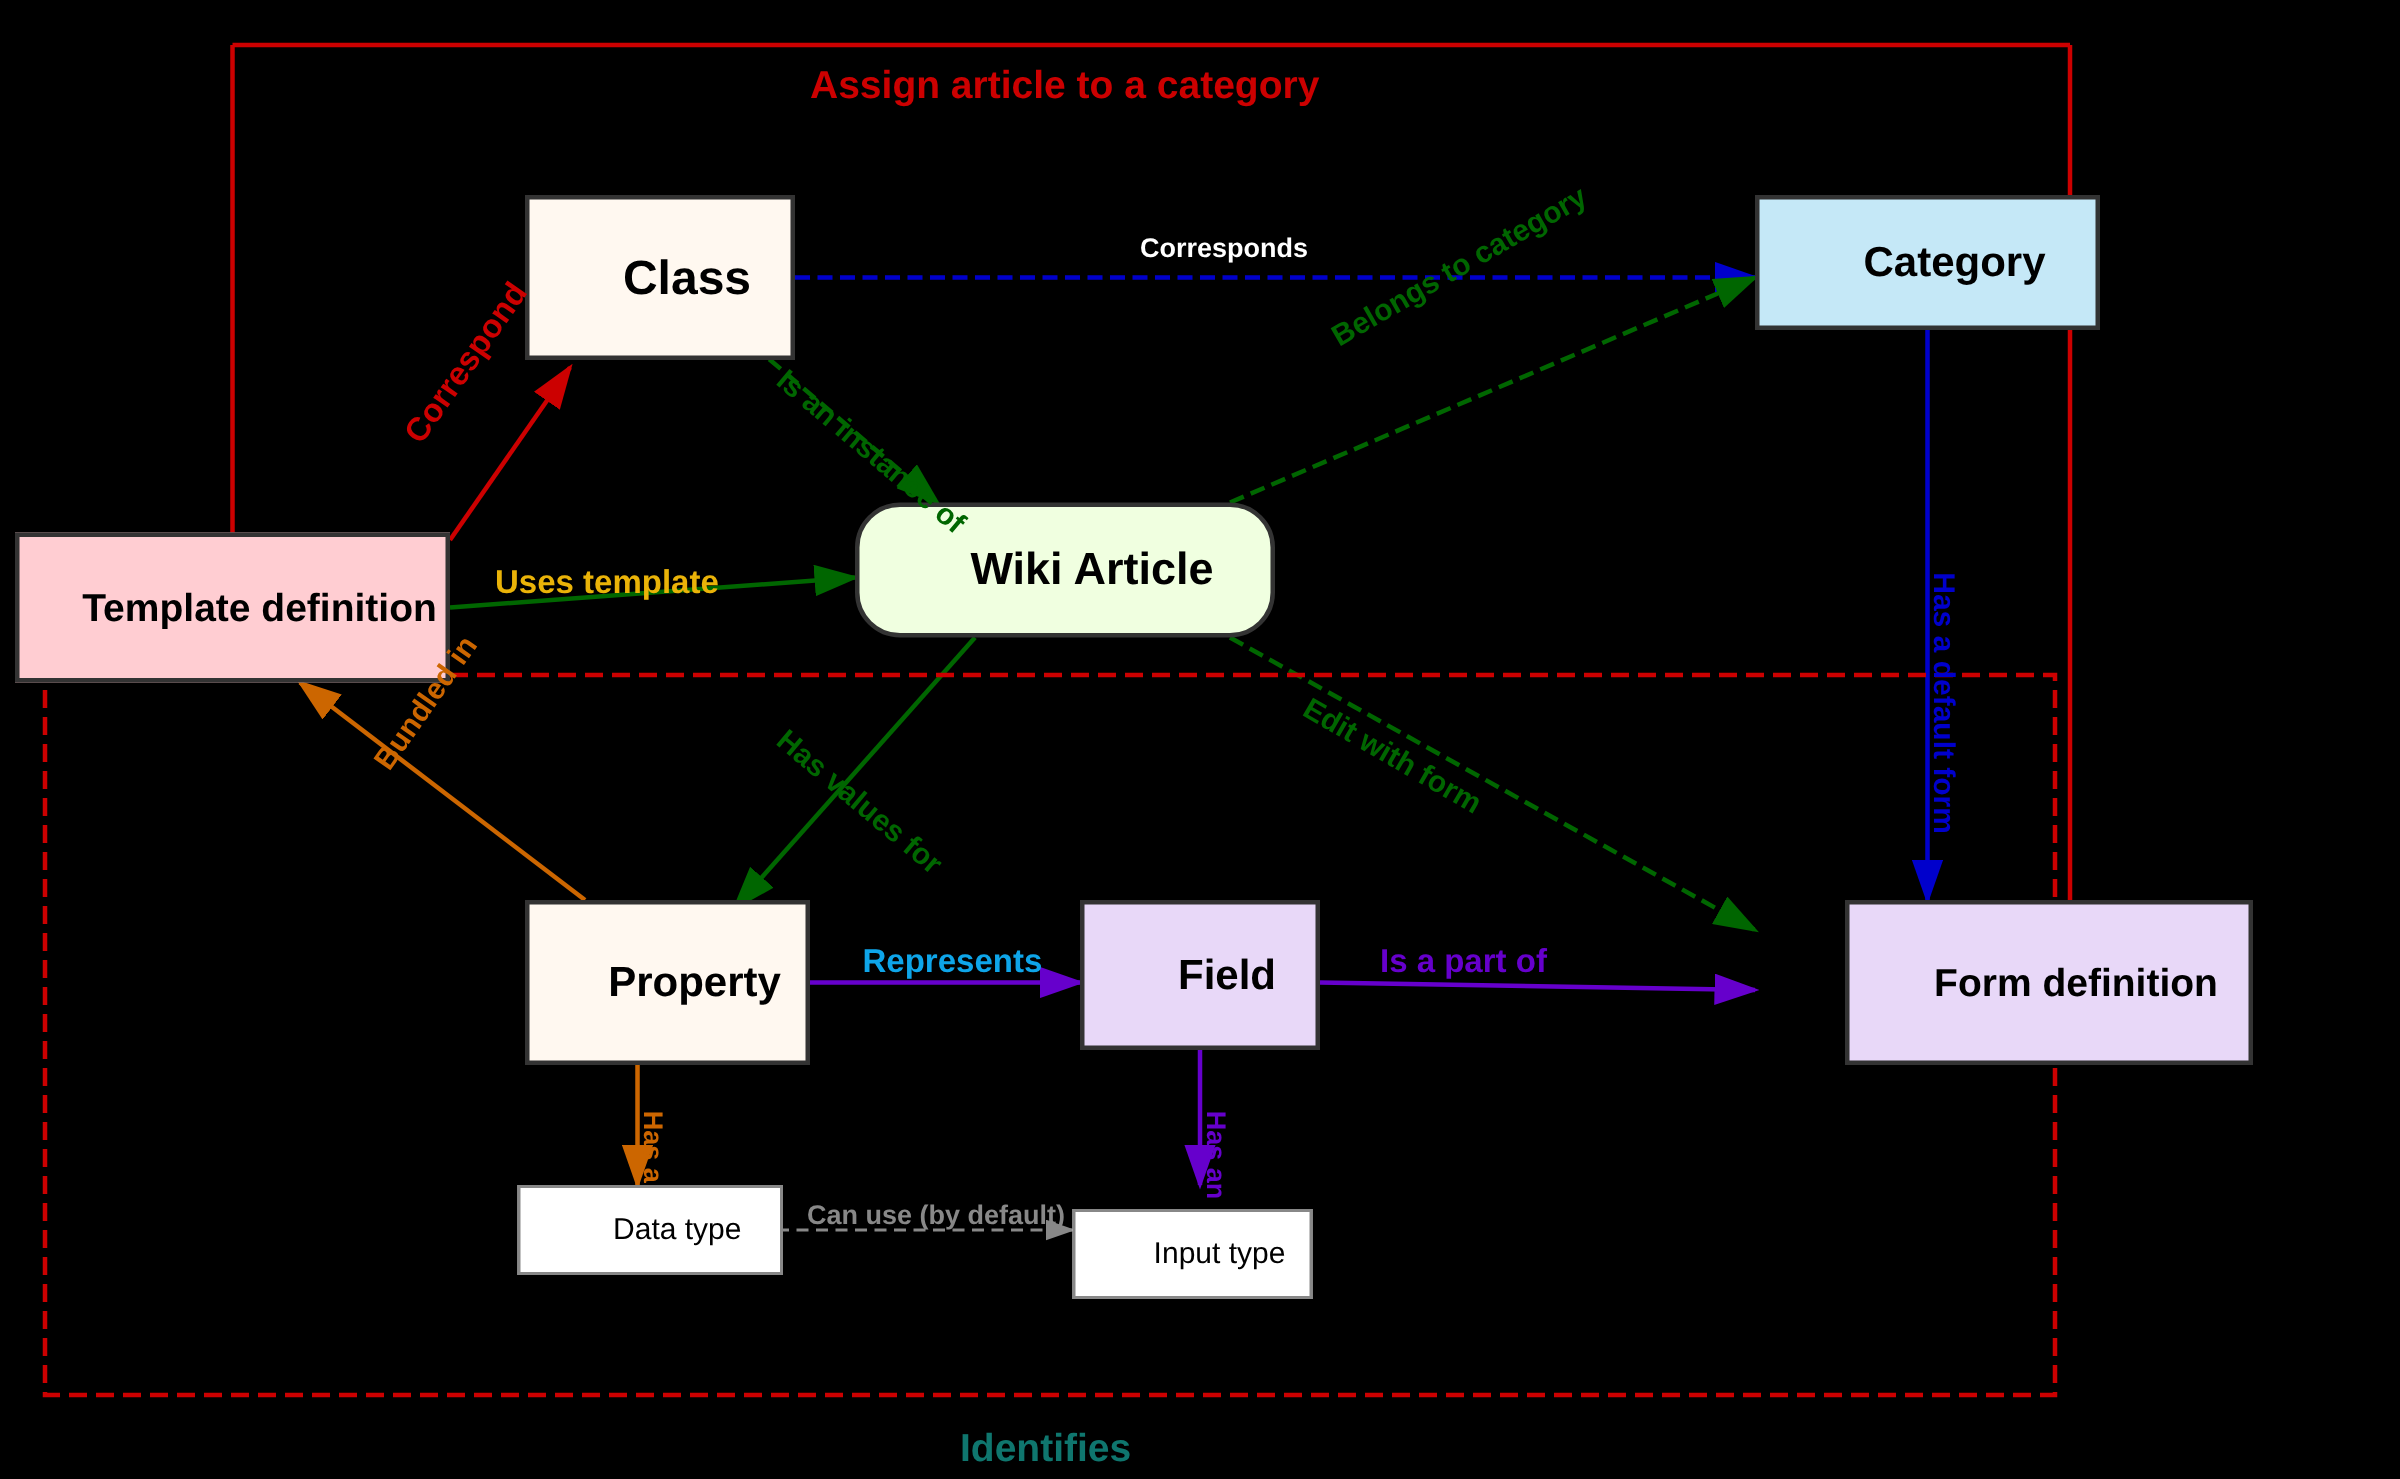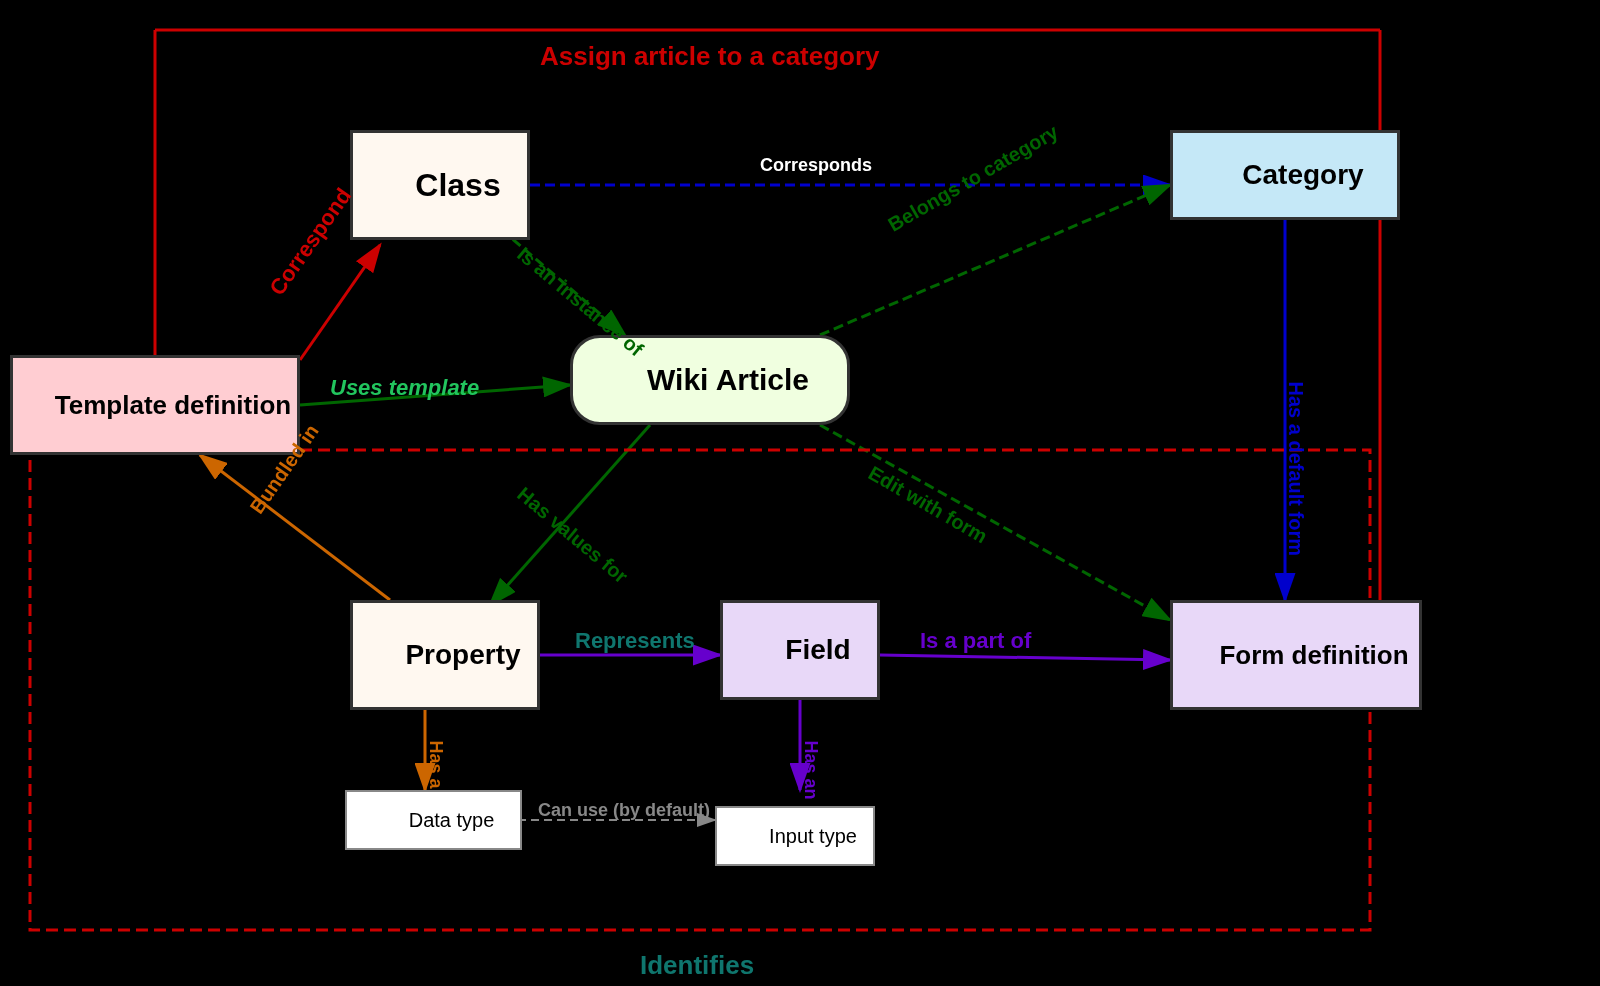--- a/index.html
+++ b/index.html
@@ -63,22 +63,22 @@
       font-size: 28px;
     }
     #node-field {
       left: 720px; top: 600px;
       width: 160px; height: 100px;
       background: #e8d8f8;
       border: 3px solid #333;
       font-size: 28px;
     }
     #node-formdefinition {
-      left: 1170px; top: 600px;
-      width: 252px; height: 110px;
+      left: 1230px; top: 600px;
+      width: 272px; height: 110px;
       background: #e8d8f8;
       border: 3px solid #333;
       font-size: 26px;
     }
     #node-datatype {
       left: 345px; top: 790px;
       width: 177px; height: 60px;
       background: #fff;
       border: 2px solid #888;
       font-size: 20px;
@@ -211,21 +211,21 @@
 </div>
 
 <div class="label-text" style="left:1295px; top:370px; color:#0000cc; font-size:20px; transform: rotate(90deg); transform-origin: left center;">
   <span>Has a default form</span>
 </div>
 
 <div class="label-text" style="left:275px; top:280px; color:#cc0000; font-size:22px; transform: rotate(-55deg); transform-origin: left center;">
   <span>Correspond</span>
 </div>
 
-<div class="label-text" style="left:330px; top:375px; color:#22c55e; font-size:22px;font-style:italic;">
+<div class="label-text" style="left:330px; top:375px; color:#eab308; font-size:22px;">
   <span>Uses template</span>
 </div>
 
 <div class="label-text" style="left:520px; top:240px; color:#006600; font-size:20px; transform: rotate(40deg); transform-origin: left center;">
   <span>Is an instance of</span>
 </div>
 
 <div class="label-text" style="left:890px; top:215px; color:#006600; font-size:20px; transform: rotate(-30deg); transform-origin: left center;">
   <span>Belongs to category</span>
 </div>
@@ -235,21 +235,21 @@
 </div>
 
 <div class="label-text" style="left:870px; top:460px; color:#006600; font-size:20px; transform: rotate(30deg); transform-origin: left center;">
   <span>Edit with form</span>
 </div>
 
 <div class="label-text" style="left:255px; top:500px; color:#cc6600; font-size:20px; transform: rotate(-55deg); transform-origin: left center;">
   <span>Bundled in</span>
 </div>
 
-<div class="label-text" style="left:575px; top:628px; color:#0f766e; font-size:22px;">
+<div class="label-text" style="left:575px; top:628px; color:#0ea5e9; font-size:22px;">
   <span>Represents</span>
 </div>
 
 <div class="label-text" style="left:920px; top:628px; color:#6600cc; font-size:22px;">
   <span>Is a part of</span>
 </div>
 
 <div class="label-text" style="left:435px; top:730px; color:#cc6600; font-size:18px; transform: rotate(90deg); transform-origin: left center;">
   <span>Has a</span>
 </div>

